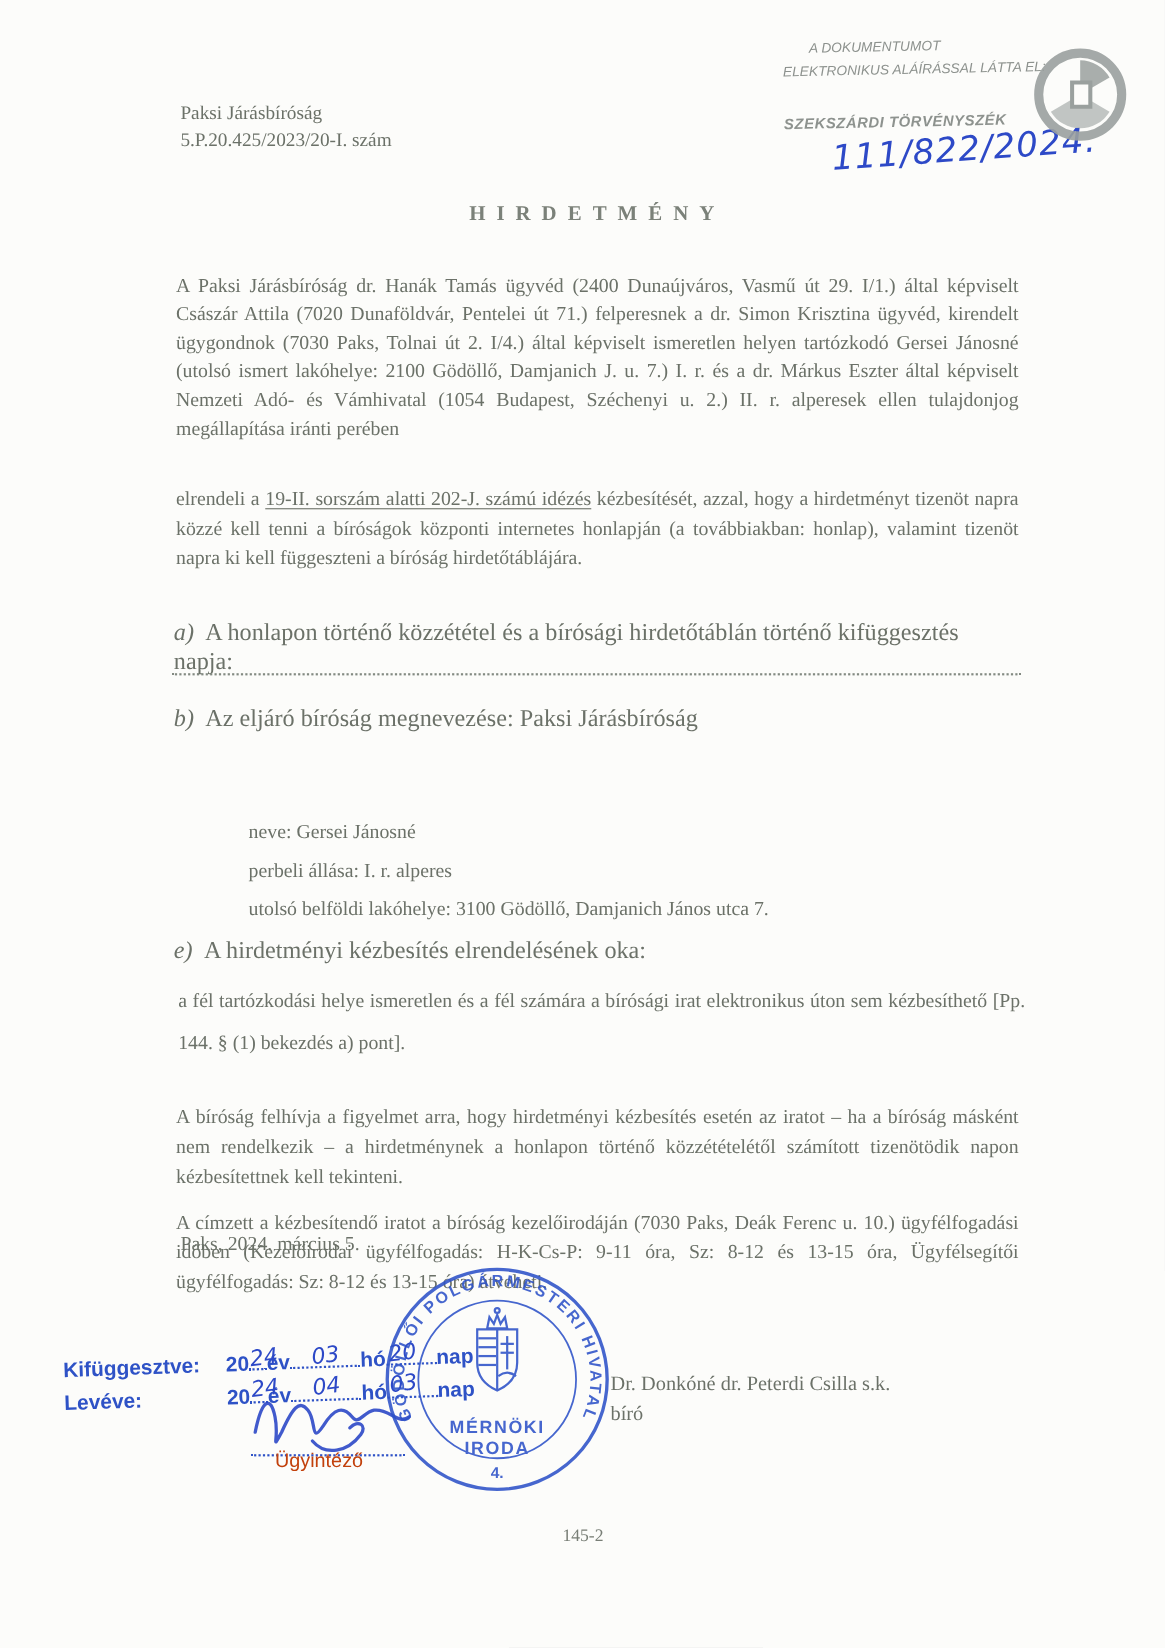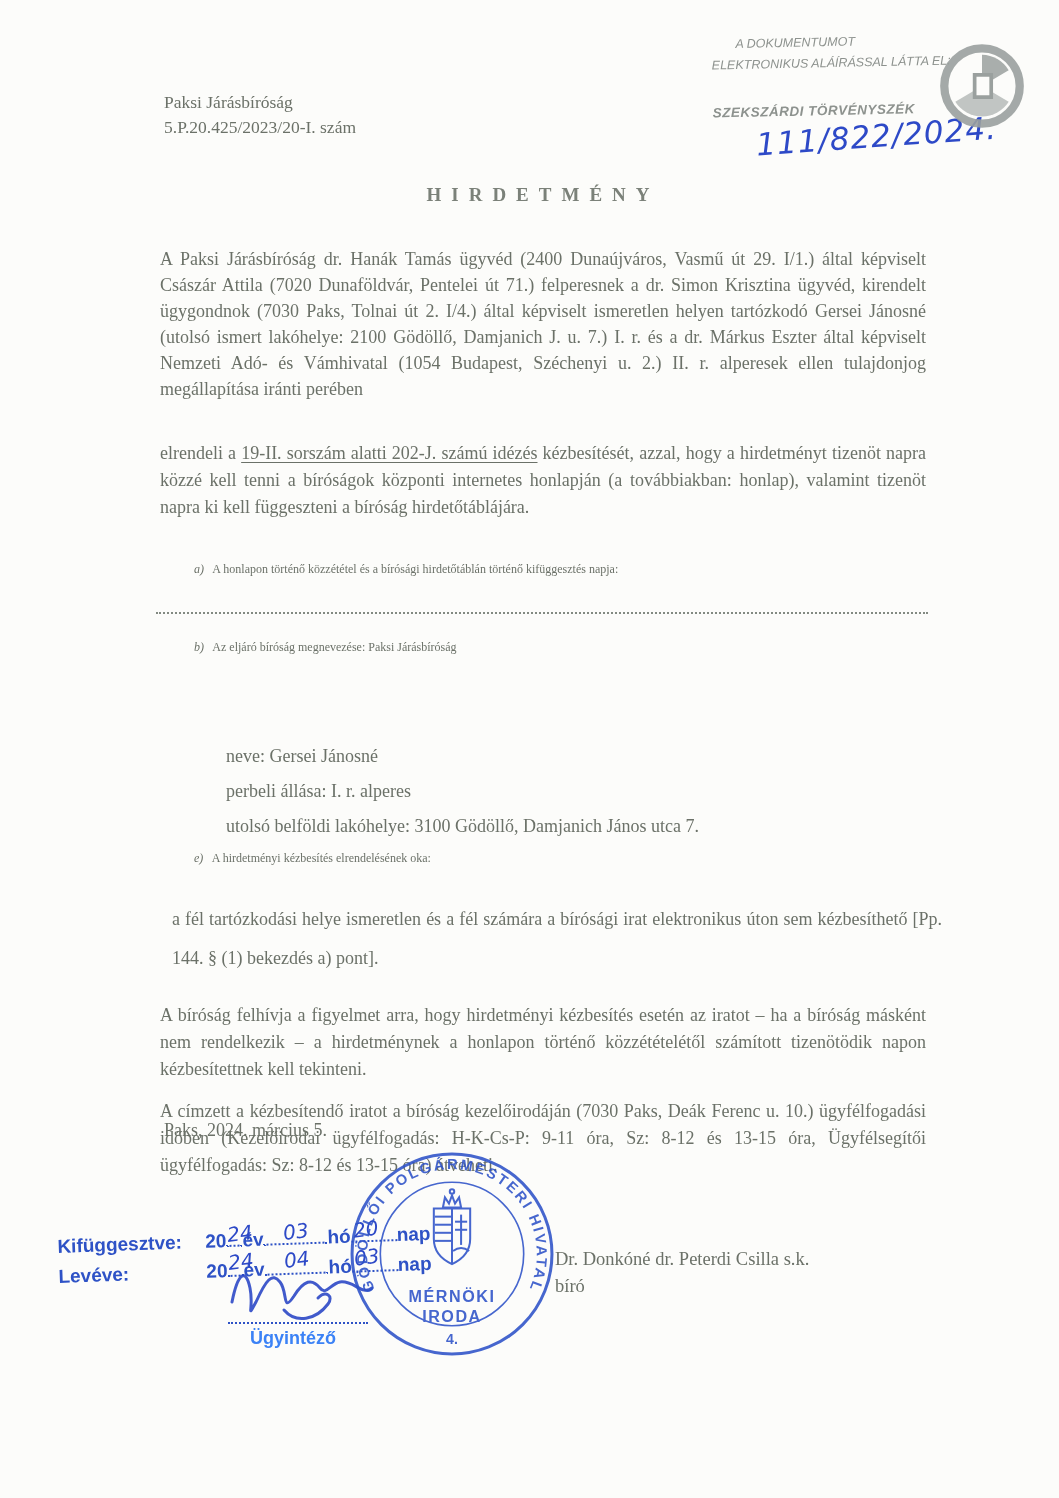--- a/index.html
+++ b/index.html
@@ -21,39 +21,39 @@
   .hand-num{position:absolute;left:756px;top:118px;color:#2d49c7;font-family:"DejaVu Sans",sans-serif;
             font-style:italic;font-size:31px;letter-spacing:1px;transform:rotate(-4deg);white-space:nowrap;}
   .logo{position:absolute;left:936px;top:40px;}
   
   .title{position:absolute;left:160px;top:184px;width:766px;text-align:center;
          font-weight:bold;font-size:19px;letter-spacing:10px;color:#7b8179;}
   .para{position:absolute;left:160px;width:766px;text-align:justify;
         font-size:18px;line-height:26px;}
   .p-order{line-height:27px;}
   .p-order .u{text-decoration:underline;text-underline-offset:3px;}
-  .item{position:absolute;left:158px;width:770px;font-size:12px;margin-left:36px;}
+  .item{position:absolute;left:158px;width:770px;font-size:22px;}
   .item .lbl{font-style:italic;margin-right:6px;}
   .dotline{position:absolute;left:156px;top:612px;width:772px;border-bottom:2.5px dotted #838a82;}
   .sub{position:absolute;left:226px;font-size:18px;}
   .reason{position:absolute;left:158px;width:770px;font-size:18px;line-height:39px;text-align:justify;}
   .dateline{position:absolute;left:164px;top:1120px;font-size:18px;text-align:right;}
   
   .post-stamp{position:absolute;left:58px;top:1230px;width:340px;color:#2e52c6;
               font-family:"Liberation Sans",sans-serif;font-weight:bold;font-size:19px;
               transform:rotate(-2deg);}
   .post-row{position:relative;height:30px;white-space:nowrap;}
   .post-row .lab{display:inline-block;width:148px;}
   .dots{display:inline-block;border-bottom:2px dotted #2e52c6;height:14px;}
   .hand{position:absolute;color:#2d49c7;font-family:"DejaVu Sans",sans-serif;font-style:italic;
         font-weight:normal;font-size:20px;transform:rotate(-5deg);}
   .sig-block{position:absolute;left:226px;top:1254px;color:#2e52c6;}
   .sig-line{position:absolute;left:2px;top:68px;width:140px;border-bottom:2.5px dotted #2e52c6;}
-  .sig-label{position:absolute;left:24px;top:74px;font-family:"Liberation Sans",sans-serif;
-             font-weight:bold;font-size:18px;color:#3b82f6;white-space:nowrap;}
+  .sig-label{position:absolute;left:24px;top:64px;font-family:"Liberation Sans",sans-serif;
+             font-weight:normal;font-size:18px;color:#c2410c;white-space:nowrap;}
   
   .round-stamp{position:absolute;left:348px;top:1150px;opacity:.88;}
   
   .judge{position:absolute;left:555px;top:1246px;width:380px;text-align:left;font-size:18.5px;line-height:27px;}
   .footer-num{position:absolute;left:160px;top:1388px;width:740px;text-align:center;font-size:16px;color:#787e76;}
 </style>
 </head>
 <body>
 
 <div class="page">
@@ -101,21 +101,21 @@
 
   <div class="sub" style="top:746px">neve: Gersei Jánosné</div>
   <div class="sub" style="top:781px">perbeli állása: I. r. alperes</div>
   <div class="sub" style="top:816px">utolsó belföldi lakóhelye: 3100 Gödöllő, Damjanich János utca 7.</div>
 
   <div class="item" style="top:851px">
     <span class="lbl">e)</span>
     <span>A hirdetményi kézbesítés elrendelésének oka:</span>
   </div>
 
-  <p class="reason" style="top:886px;margin:14px">a fél tartózkodási helye ismeretlen és a fél számára a bírósági irat elektronikus úton sem kézbesíthető [Pp. 144. § (1) bekezdés a) pont].</p>
+  <p class="reason" style="top:886px;margin:4px">a fél tartózkodási helye ismeretlen és a fél számára a bírósági irat elektronikus úton sem kézbesíthető [Pp. 144. § (1) bekezdés a) pont].</p>
 
   <p class="para" style="top:984px;line-height:27px">A bíróság felhívja a figyelmet arra, hogy hirdetményi kézbesítés esetén az iratot – ha a bíróság másként nem rendelkezik – a hirdetménynek a honlapon történő közzétételétől számított tizenötödik napon kézbesítettnek kell tekinteni.</p>
 
   <p class="para" style="top:1080px;line-height:27px">A címzett a kézbesítendő iratot a bíróság kezelőirodáján (7030 Paks, Deák Ferenc u. 10.) ügyfélfogadási időben (Kezelőirodai ügyfélfogadás: H-K-Cs-P: 9-11 óra, Sz: 8-12 és 13-15 óra, Ügyfélsegítői ügyfélfogadás: Sz: 8-12 és 13-15 óra) átveheti.</p>
 
   <div class="dateline">Paks, 2024. március 5.</div>
 
   <div class="post-stamp">
     <div class="post-row">
       <span class="lab">Kifüggesztve:</span><span>20</span><span class="dots" style="width:16px"></span><span>év</span><span class="dots" style="width:64px"></span><span>hó</span><span class="dots" style="width:46px"></span><span>nap</span>
@@ -171,14 +171,15 @@
       <text x="103" y="170" text-anchor="middle" font-family="Liberation Sans, sans-serif" font-size="16" font-weight="bold" fill="#2d52c8" stroke="none" letter-spacing="1.5">IRODA</text>
       <text x="103" y="192" text-anchor="middle" font-family="Liberation Sans, sans-serif" font-size="14" font-weight="bold" fill="#2d52c8" stroke="none">4.</text>
     </g>
   </svg>
 
   <div class="judge">
     <div>Dr. Donkóné dr. Peterdi Csilla s.k.</div>
     <div>bíró</div>
   </div>
 
+  <div class="footer-num">145-2</div>
 
 </div>
 
 </body></html>

